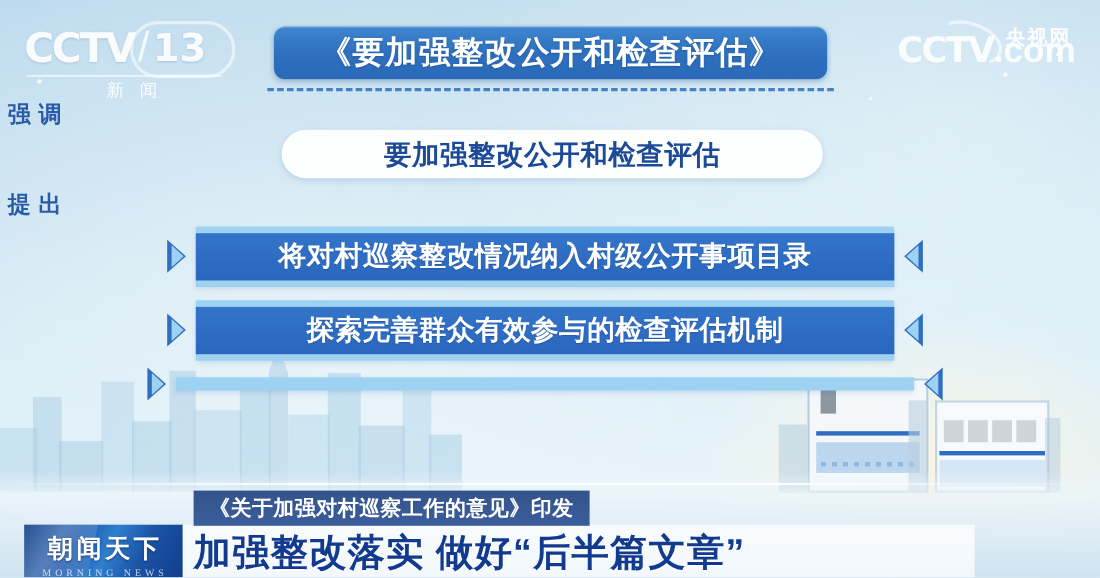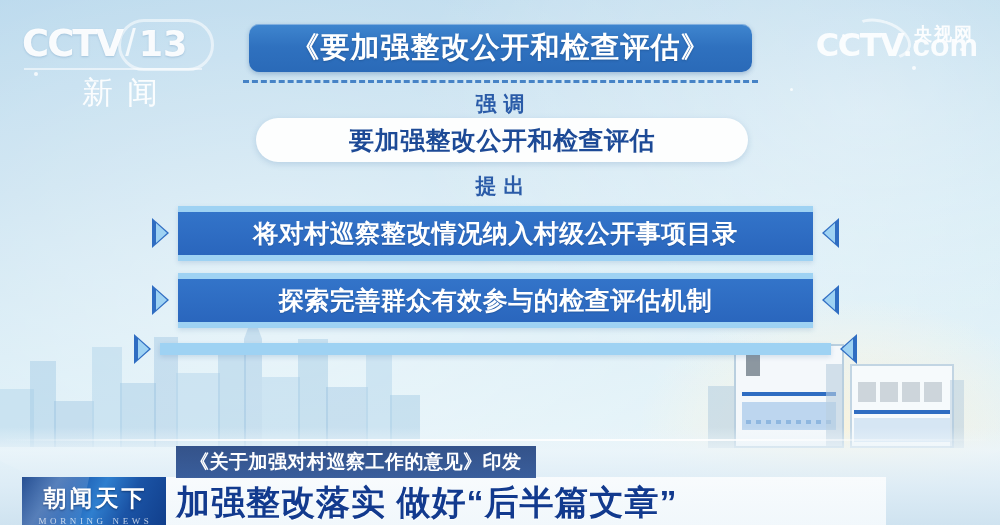--- a/index.html
+++ b/index.html
@@ -79,21 +79,21 @@
     font-size: 35px; font-weight: 700; color: rgba(255,255,255,.93);
     text-shadow: 0 1px 2px rgba(120,160,195,.45);
     font-family: "DejaVu Sans", sans-serif;
   }
   .cctv13-ring {
     position: absolute; left: 96px; top: -3px; width: 96px; height: 52px;
     border: 3px solid rgba(255,255,255,.55); border-radius: 26px;
   }
   .cctv13-rule { width: 178px; height: 2px; background: rgba(255,255,255,.55); margin: 3px 0 2px 2px; }
   .cctv13-sub {
-    font-size: 31px; letter-spacing: 14px; color: rgba(255,255,255,.92);
+    font-size: 16px; letter-spacing: 14px; color: rgba(255,255,255,.92);
     text-align: center; margin-left: 10px; font-weight: 500;
   }
 
   
   #cctvcom { position: absolute; right: 22px; top: 26px; pointer-events: none; }
   .ccom-line { display: flex; align-items: flex-end; }
   .ccom-main {
     font-size: 32px; font-weight: 700; letter-spacing: -1.5px;
     color: rgba(255,255,255,.88); font-family: "DejaVu Sans", sans-serif;
   }
@@ -122,21 +122,21 @@
     color: #ffffff; font-size: 29px; font-weight: 700; letter-spacing: 1px;
     white-space: nowrap; text-shadow: 0 1px 2px rgba(20,60,110,.4);
   }
   #dash-rule {
     position: absolute; left: 243px; top: 80px; width: 515px; height: 0;
     border-top: 3px dashed #3f7ec4; opacity: .95;
   }
 
   
   .connector-label {
-    position: absolute; width: 100%; text-align: center;
+    position: absolute; width: 100%; 
     color: #2a5ba8; font-size: 21px; font-weight: 700; letter-spacing: 7px;
     text-indent: 7px;
   }
   #label-qiangdiao { left: 0; top: 90px; }
   #label-tichu     { left: 0; top: 172px; }
 
   
   #white-box {
     position: absolute; left: 256px; top: 118px; width: 492px; height: 44px;
     border-radius: 22px; background: #fdfefe;

